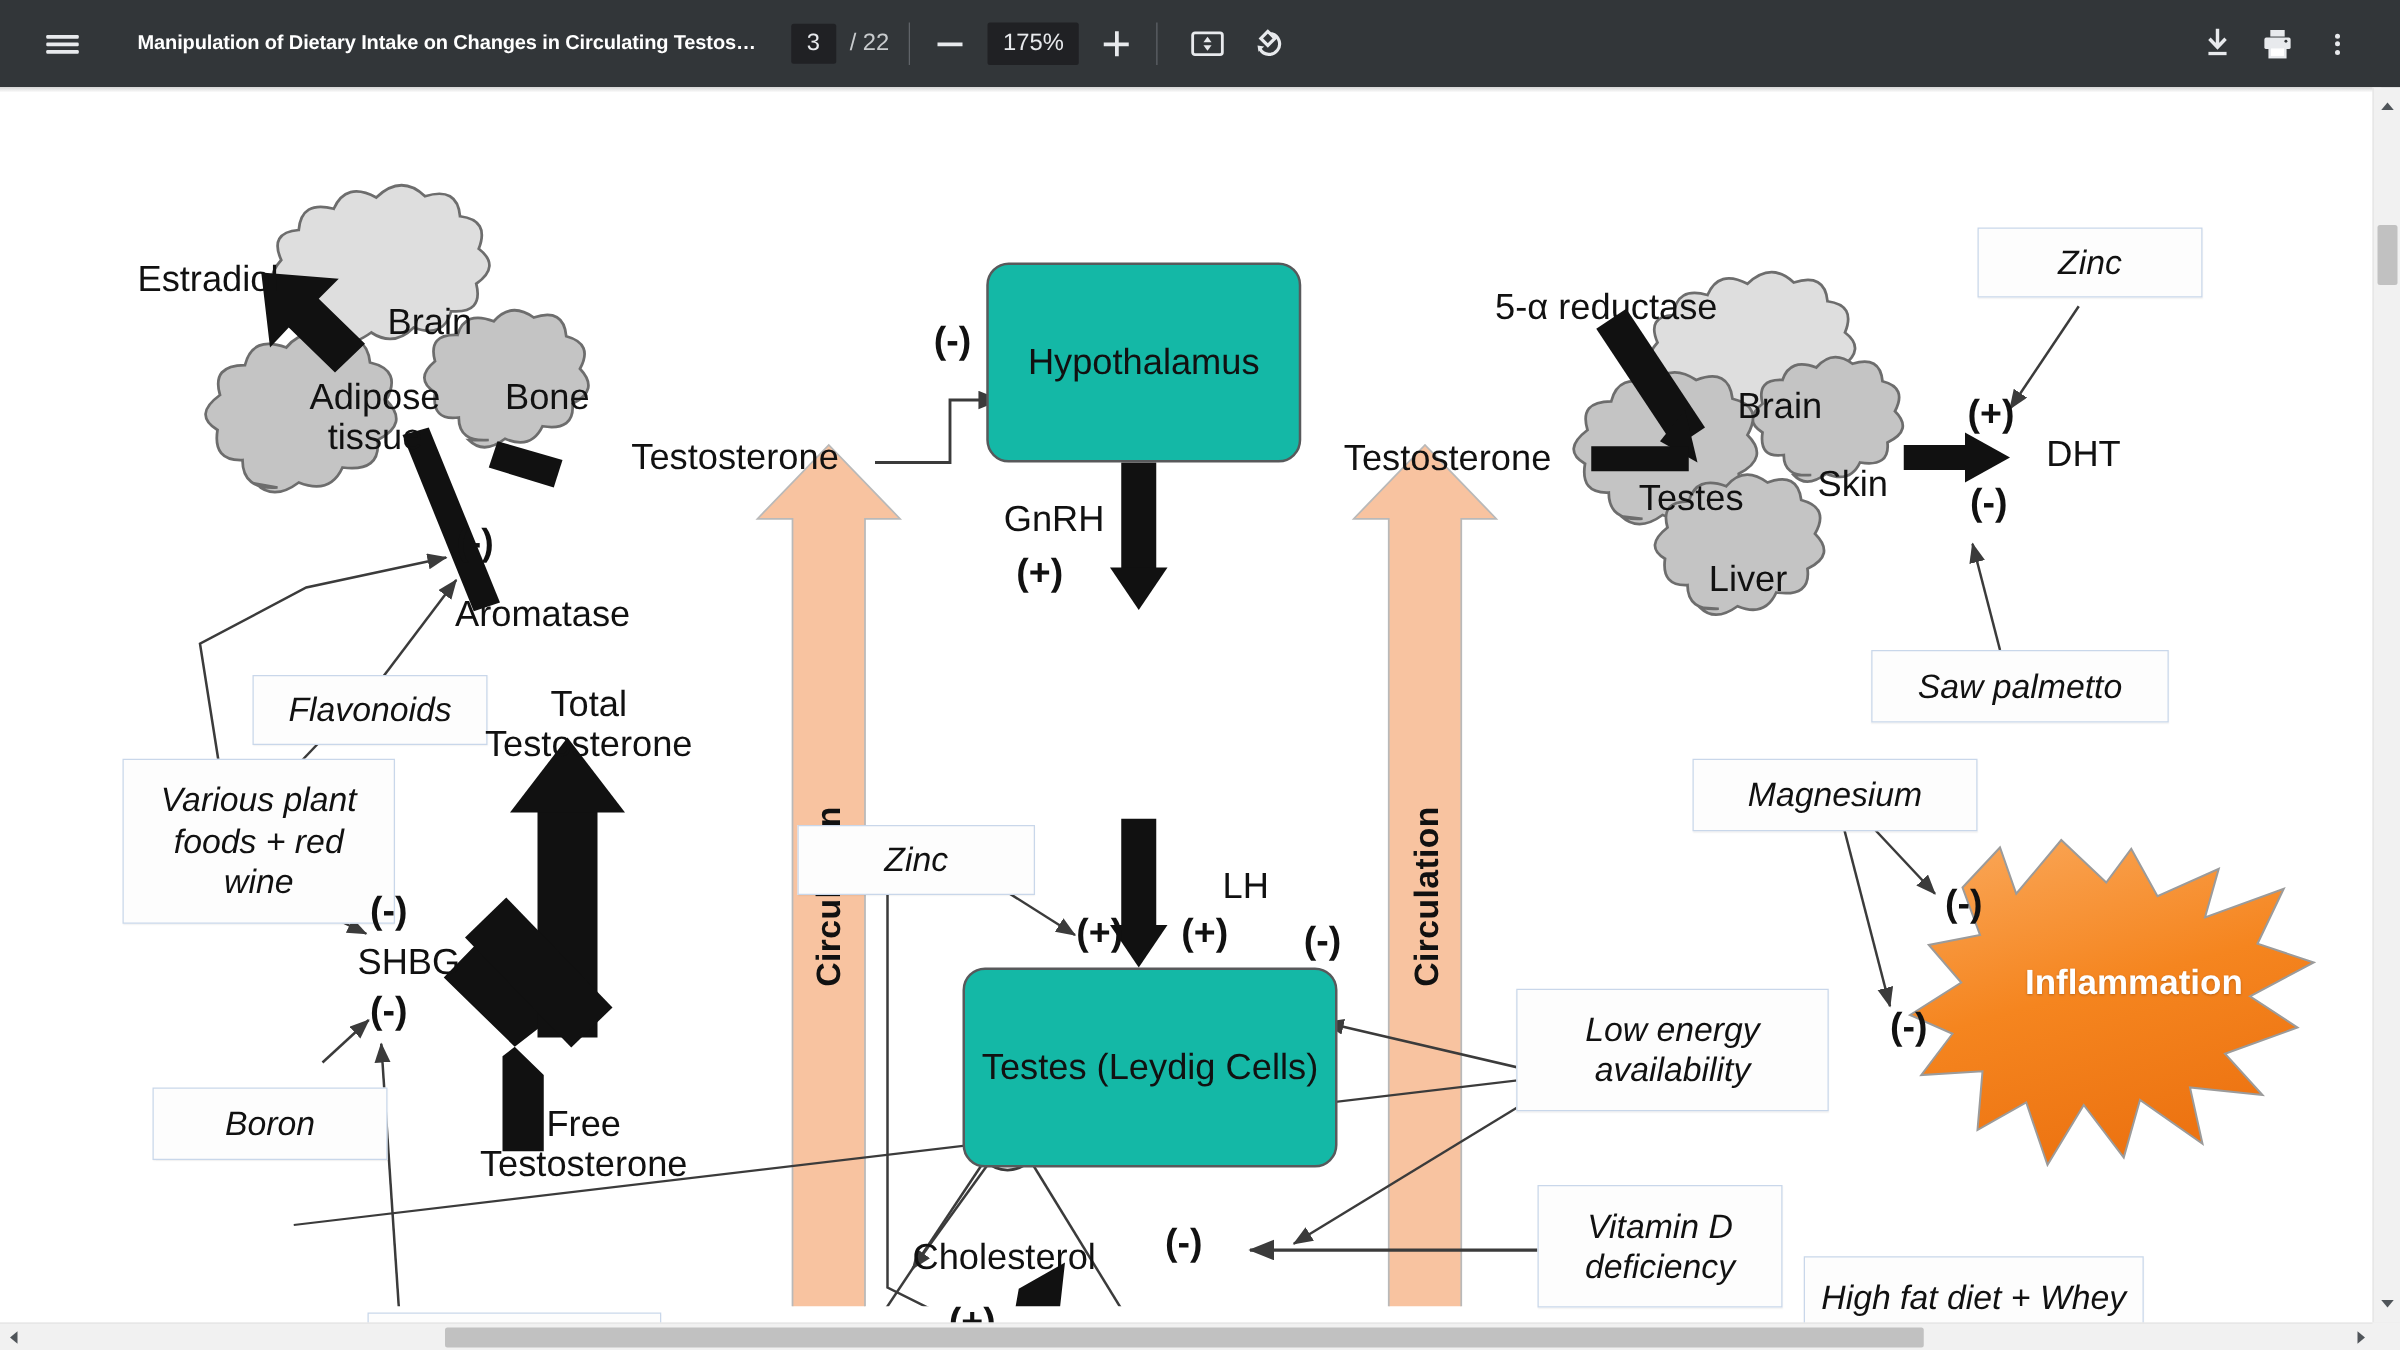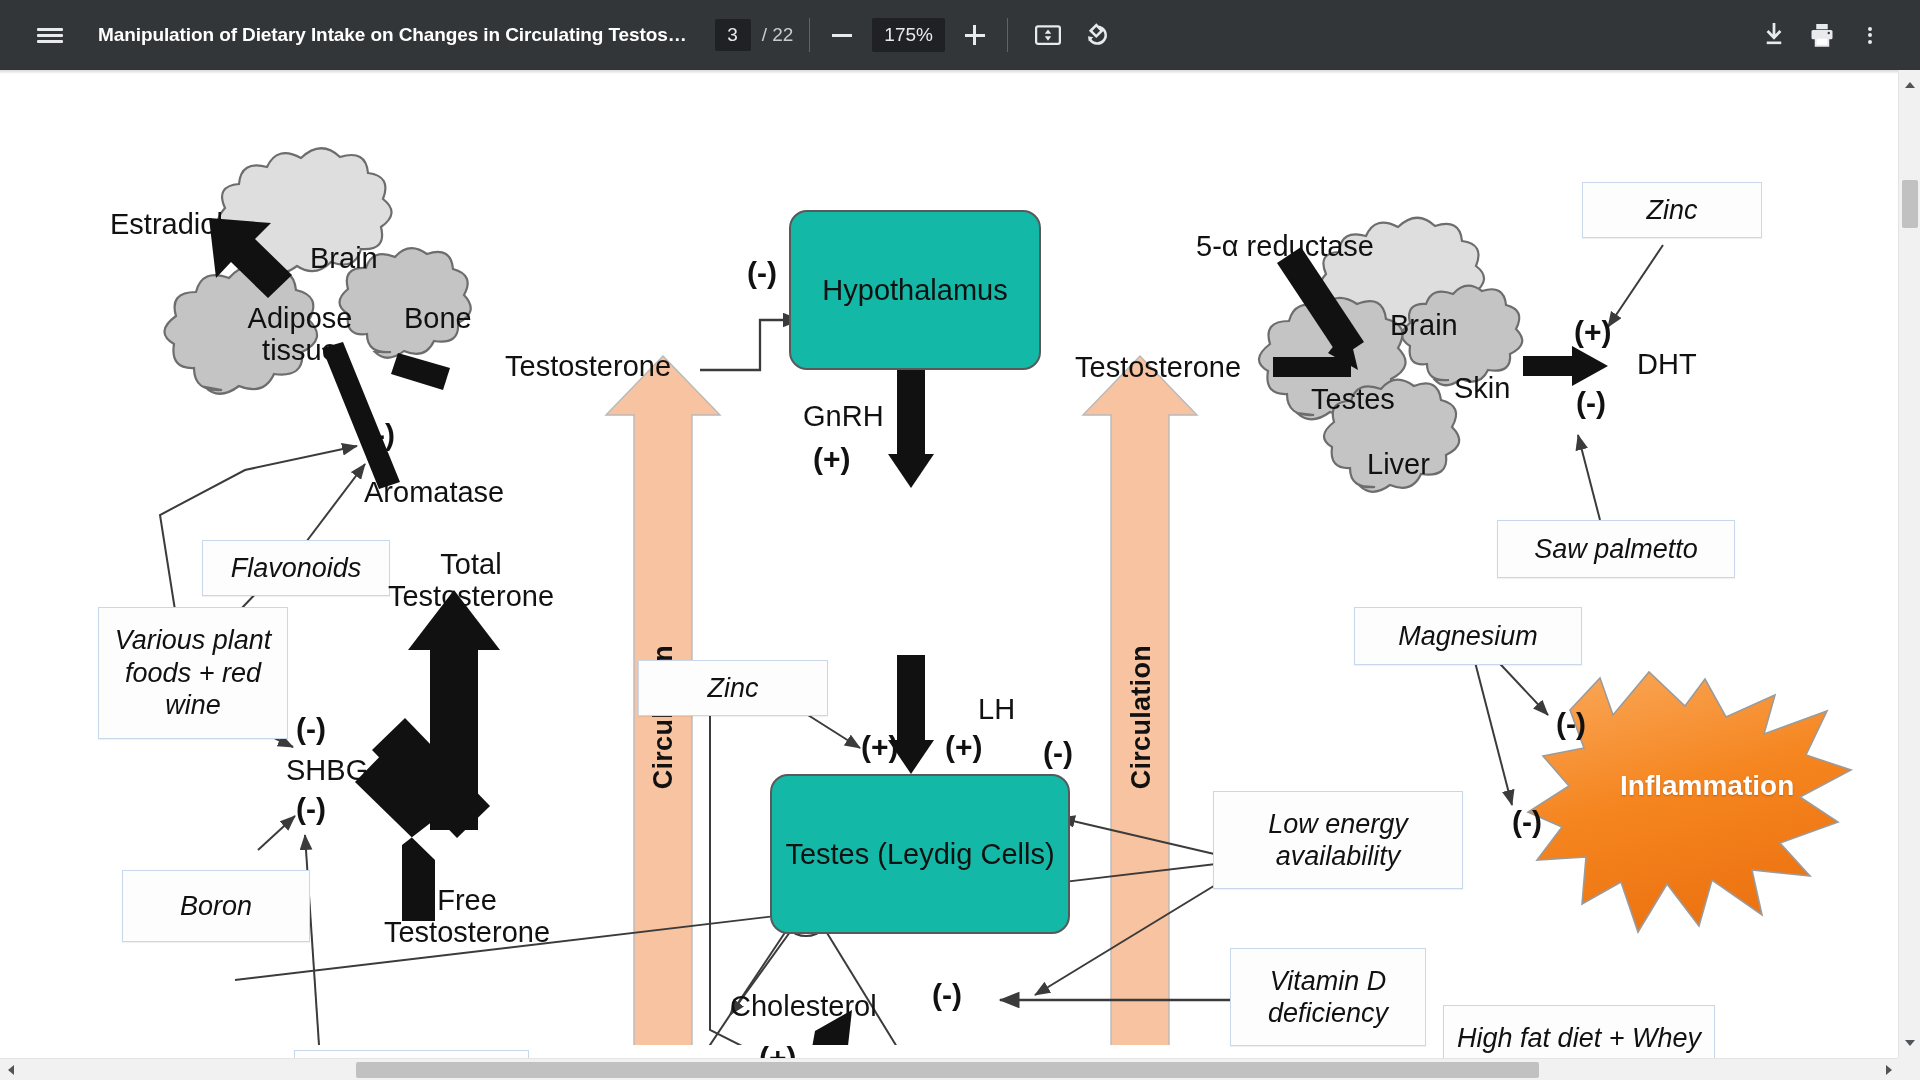--- a/index.html
+++ b/index.html
@@ -26,22 +26,22 @@
     border-radius: 50%;
     flex: 0 0 auto;
     cursor: pointer;
   }
   #menu-button { margin-left: 26px; }
   .hamburger-line {
     width: 26px; height: 3px; background: #e8eaed;
     border-radius: 1px; margin: 3px 0;
   }
   #doc-title {
-    margin-left: 24px;
-    font-size: 19px;
+    margin-left: 36px;
+    font-size: 16px;
     font-weight: bold;
     color: #ffffff;
     white-space: nowrap;
     max-width: 640px;
     overflow: hidden;
     text-overflow: ellipsis;
     letter-spacing: -0.1px;
   }
   #page-controls {
     display: flex; align-items: center;
@@ -471,24 +471,24 @@
       <div class="lbl lbl-plain" style="left:110px; top:138px;">Estradiol</div>
       <div class="lbl lbl-plain" style="left:310px; top:172px;">Brain</div>
       <div class="lbl lbl-plain" style="left:240px; top:232px; text-align:center; width:120px;">Adipose
 tissue</div>
       <div class="lbl lbl-plain" style="left:404px; top:232px;">Bone</div>
       <div class="lbl lbl-plain" style="left:505px; top:280px;">Testosterone</div>
       <div class="lbl lbl-sign" style="left:365px; top:348px;">(-)</div>
       <div class="lbl lbl-plain" style="left:364px; top:406px;">Aromatase</div>
 
       <div class="lbl-box" style="left:202px; top:470px; width:188px; height:56px;">Flavonoids</div>
-      <div class="lbl-box" style="left:98px; top:537px; width:190px; height:132px;">Various plant
+      <div class="lbl-box" style="left:98px; top:537px; width:218px; height:132px;">Various plant
 foods + red
 wine</div>
-      <div class="lbl-box" style="left:122px; top:800px; width:188px; height:72px;">Boron</div>
+      <div class="lbl-box" style="left:122px; top:800px; width:188px; height:58px;">Boron</div>
       <div class="lbl-box" style="left:294px; top:980px; width:235px; height:58px;">Magnesium</div>
 
       <div class="lbl lbl-sign" style="left:296px; top:642px;">(-)</div>
       <div class="lbl lbl-plain" style="left:286px; top:684px;">SHBG</div>
       <div class="lbl lbl-sign" style="left:296px; top:722px;">(-)</div>
 
       <div class="lbl lbl-plain" style="left:378px; top:478px; text-align:center; width:186px;">Total
 Testosterone</div>
       <div class="lbl lbl-plain" style="left:374px; top:770px; text-align:center; width:186px;margin-top:44px;">Free
 Testosterone</div>

